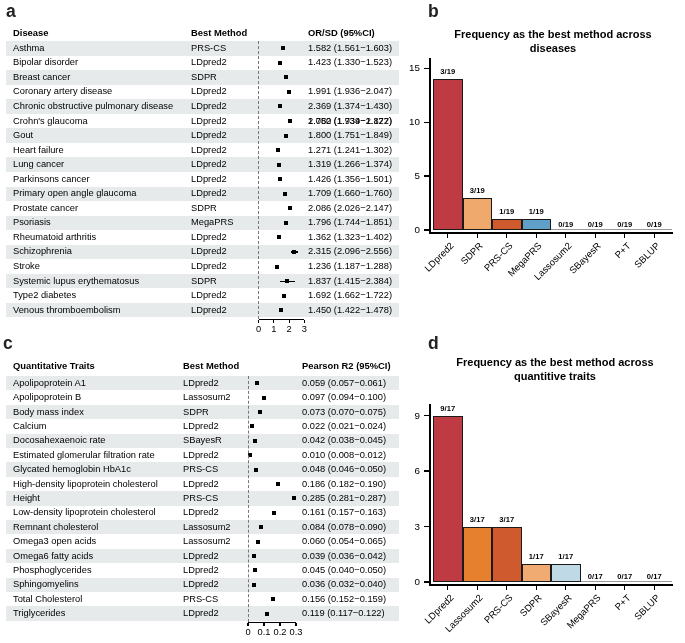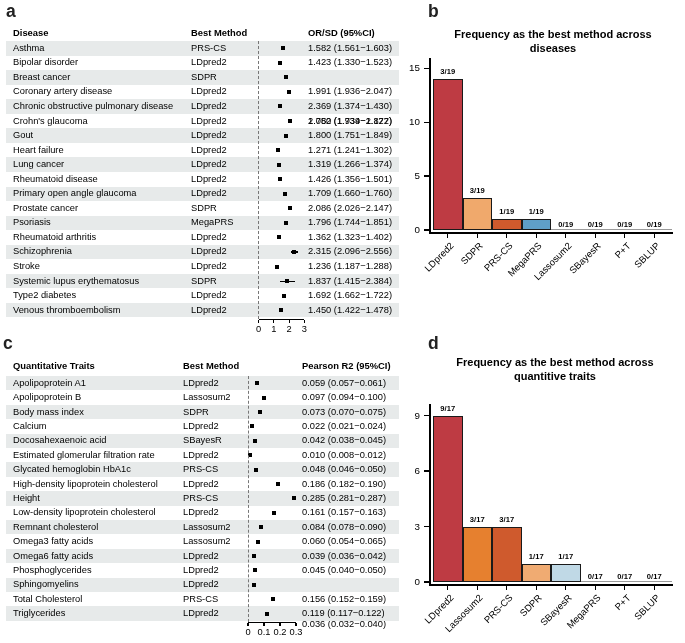--- a/index.html
+++ b/index.html
@@ -72,21 +72,21 @@
       <div class="abs cell" style="left: 191px; top: 144.625px;">LDpred2</div>
       <div class="abs cell" style="left: 308px; top: 144.625px;">1.271 (1.241−1.302)</div>
       <div class="abs" style="left: 277.487px; top: 149.575px; width: 0.9333px; height: 1.1px; background: rgb(0, 0, 0);"></div>
       <div class="abs" style="left: 275.946px; top: 148.125px; width: 4px; height: 4px; background: rgb(0, 0, 0);"></div>
       <div class="abs stripe" style="left: 6px; top: 157.4px; width: 393px; height: 14.55px;"></div>
       <div class="abs cell" style="left: 13px; top: 159.175px;">Lung cancer</div>
       <div class="abs cell" style="left: 191px; top: 159.175px;">LDpred2</div>
       <div class="abs cell" style="left: 308px; top: 159.175px;">1.319 (1.266−1.374)</div>
       <div class="abs" style="left: 277.87px; top: 164.125px; width: 1.6524px; height: 1.1px; background: rgb(0, 0, 0);"></div>
       <div class="abs" style="left: 276.681px; top: 162.675px; width: 4px; height: 4px; background: rgb(0, 0, 0);"></div>
-      <div class="abs cell" style="left: 13px; top: 173.725px;">Rheumatoid disease</div>
+      <div class="abs cell" style="left: 13px; top: 173.725px;">Parkinsons cancer</div>
       <div class="abs cell" style="left: 191px; top: 173.725px;">LDpred2</div>
       <div class="abs cell" style="left: 308px; top: 173.725px;">1.426 (1.356−1.501)</div>
       <div class="abs" style="left: 279.247px; top: 178.675px; width: 2.2185px; height: 1.1px; background: rgb(0, 0, 0);"></div>
       <div class="abs" style="left: 278.318px; top: 177.225px; width: 4px; height: 4px; background: rgb(0, 0, 0);"></div>
       <div class="abs stripe" style="left: 6px; top: 186.5px; width: 393px; height: 14.55px;"></div>
       <div class="abs cell" style="left: 13px; top: 188.275px;">Primary open angle glaucoma</div>
       <div class="abs cell" style="left: 191px; top: 188.275px;">LDpred2</div>
       <div class="abs cell" style="left: 308px; top: 188.275px;">1.709 (1.660−1.760)</div>
       <div class="abs" style="left: 283.898px; top: 193.225px; width: 1.53px; height: 1.1px; background: rgb(0, 0, 0);"></div>
       <div class="abs" style="left: 282.648px; top: 191.775px; width: 4px; height: 4px; background: rgb(0, 0, 0);"></div>
@@ -208,21 +208,21 @@
       <div class="abs cell" style="left: 183px; top: 406.5px;">SDPR</div>
       <div class="abs cell" style="left: 302px; top: 406.5px;">0.073 (0.070−0.075)</div>
       <div class="abs" style="left: 259.2px; top: 411.45px; width: 0.8px; height: 1.1px; background: rgb(0, 0, 0);"></div>
       <div class="abs" style="left: 257.68px; top: 410px; width: 4px; height: 4px; background: rgb(0, 0, 0);"></div>
       <div class="abs cell" style="left: 13px; top: 420.9px;">Calcium</div>
       <div class="abs cell" style="left: 183px; top: 420.9px;">LDpred2</div>
       <div class="abs cell" style="left: 302px; top: 420.9px;">0.022 (0.021−0.024)</div>
       <div class="abs" style="left: 251.36px; top: 425.85px; width: 0.48px; height: 1.1px; background: rgb(0, 0, 0);"></div>
       <div class="abs" style="left: 249.52px; top: 424.4px; width: 4px; height: 4px; background: rgb(0, 0, 0);"></div>
       <div class="abs stripe" style="left: 6px; top: 433.6px; width: 393px; height: 14.4px;"></div>
-      <div class="abs cell" style="left: 13px; top: 435.3px;">Docosahexaenoic acid</div>
+      <div class="abs cell" style="left: 13px; top: 435.3px;">Docosahexaenoic rate</div>
       <div class="abs cell" style="left: 183px; top: 435.3px;">SBayesR</div>
       <div class="abs cell" style="left: 302px; top: 435.3px;">0.042 (0.038−0.045)</div>
       <div class="abs" style="left: 254.08px; top: 440.25px; width: 1.12px; height: 1.1px; background: rgb(0, 0, 0);"></div>
       <div class="abs" style="left: 252.72px; top: 438.8px; width: 4px; height: 4px; background: rgb(0, 0, 0);"></div>
       <div class="abs cell" style="left: 13px; top: 449.7px;">Estimated glomerular filtration rate</div>
       <div class="abs cell" style="left: 183px; top: 449.7px;">LDpred2</div>
       <div class="abs cell" style="left: 302px; top: 449.7px;">0.010 (0.008−0.012)</div>
       <div class="abs" style="left: 249.28px; top: 454.65px; width: 0.64px; height: 1.1px; background: rgb(0, 0, 0);"></div>
       <div class="abs" style="left: 247.6px; top: 453.2px; width: 4px; height: 4px; background: rgb(0, 0, 0);"></div>
       <div class="abs stripe" style="left: 6px; top: 462.4px; width: 393px; height: 14.4px;"></div>
@@ -246,40 +246,40 @@
       <div class="abs cell" style="left: 183px; top: 507.3px;">LDpred2</div>
       <div class="abs cell" style="left: 302px; top: 507.3px;">0.161 (0.157−0.163)</div>
       <div class="abs" style="left: 273.12px; top: 512.25px; width: 0.96px; height: 1.1px; background: rgb(0, 0, 0);"></div>
       <div class="abs" style="left: 271.76px; top: 510.8px; width: 4px; height: 4px; background: rgb(0, 0, 0);"></div>
       <div class="abs stripe" style="left: 6px; top: 520px; width: 393px; height: 14.4px;"></div>
       <div class="abs cell" style="left: 13px; top: 521.7px;">Remnant cholesterol</div>
       <div class="abs cell" style="left: 183px; top: 521.7px;">Lassosum2</div>
       <div class="abs cell" style="left: 302px; top: 521.7px;">0.084 (0.078−0.090)</div>
       <div class="abs" style="left: 260.48px; top: 526.65px; width: 1.92px; height: 1.1px; background: rgb(0, 0, 0);"></div>
       <div class="abs" style="left: 259.44px; top: 525.2px; width: 4px; height: 4px; background: rgb(0, 0, 0);"></div>
-      <div class="abs cell" style="left: 13px; top: 536.1px;">Omega3 fatty acids</div>
+      <div class="abs cell" style="left: 13px; top: 536.1px;">Omega3 open acids</div>
       <div class="abs cell" style="left: 183px; top: 536.1px;">Lassosum2</div>
       <div class="abs cell" style="left: 302px; top: 536.1px;">0.060 (0.054−0.065)</div>
       <div class="abs" style="left: 256.64px; top: 541.05px; width: 1.76px; height: 1.1px; background: rgb(0, 0, 0);"></div>
       <div class="abs" style="left: 255.6px; top: 539.6px; width: 4px; height: 4px; background: rgb(0, 0, 0);"></div>
       <div class="abs stripe" style="left: 6px; top: 548.8px; width: 393px; height: 14.4px;"></div>
       <div class="abs cell" style="left: 13px; top: 550.5px;">Omega6 fatty acids</div>
       <div class="abs cell" style="left: 183px; top: 550.5px;">LDpred2</div>
       <div class="abs cell" style="left: 302px; top: 550.5px;">0.039 (0.036−0.042)</div>
       <div class="abs" style="left: 253.76px; top: 555.45px; width: 0.96px; height: 1.1px; background: rgb(0, 0, 0);"></div>
       <div class="abs" style="left: 252.24px; top: 554px; width: 4px; height: 4px; background: rgb(0, 0, 0);"></div>
       <div class="abs cell" style="left: 13px; top: 564.9px;">Phosphoglycerides</div>
       <div class="abs cell" style="left: 183px; top: 564.9px;">LDpred2</div>
       <div class="abs cell" style="left: 302px; top: 564.9px;">0.045 (0.040−0.050)</div>
       <div class="abs" style="left: 254.4px; top: 569.85px; width: 1.6px; height: 1.1px; background: rgb(0, 0, 0);"></div>
       <div class="abs" style="left: 253.2px; top: 568.4px; width: 4px; height: 4px; background: rgb(0, 0, 0);"></div>
       <div class="abs stripe" style="left: 6px; top: 577.6px; width: 393px; height: 14.4px;"></div>
       <div class="abs cell" style="left: 13px; top: 579.3px;">Sphingomyelins</div>
       <div class="abs cell" style="left: 183px; top: 579.3px;">LDpred2</div>
-      <div class="abs cell" style="left: 302px; top: 579.3px; margin-top: 40px;">0.036 (0.032−0.040)</div>
+      <div class="abs cell" style="left: 302px; top: 579.3px;">0.036 (0.032−0.040)</div>
       <div class="abs" style="left: 253.12px; top: 584.25px; width: 1.28px; height: 1.1px; background: rgb(0, 0, 0);"></div>
       <div class="abs" style="left: 251.76px; top: 582.8px; width: 4px; height: 4px; background: rgb(0, 0, 0);"></div>
       <div class="abs cell" style="left: 13px; top: 593.7px;">Total Cholesterol</div>
       <div class="abs cell" style="left: 183px; top: 593.7px;">PRS-CS</div>
       <div class="abs cell" style="left: 302px; top: 593.7px;">0.156 (0.152−0.159)</div>
       <div class="abs" style="left: 272.32px; top: 598.65px; width: 1.12px; height: 1.1px; background: rgb(0, 0, 0);"></div>
       <div class="abs" style="left: 270.96px; top: 597.2px; width: 4px; height: 4px; background: rgb(0, 0, 0);"></div>
       <div class="abs stripe" style="left: 6px; top: 606.4px; width: 393px; height: 14.4px;"></div>
       <div class="abs cell" style="left: 13px; top: 608.1px;">Triglycerides</div>
       <div class="abs cell" style="left: 183px; top: 608.1px;">LDpred2</div>

